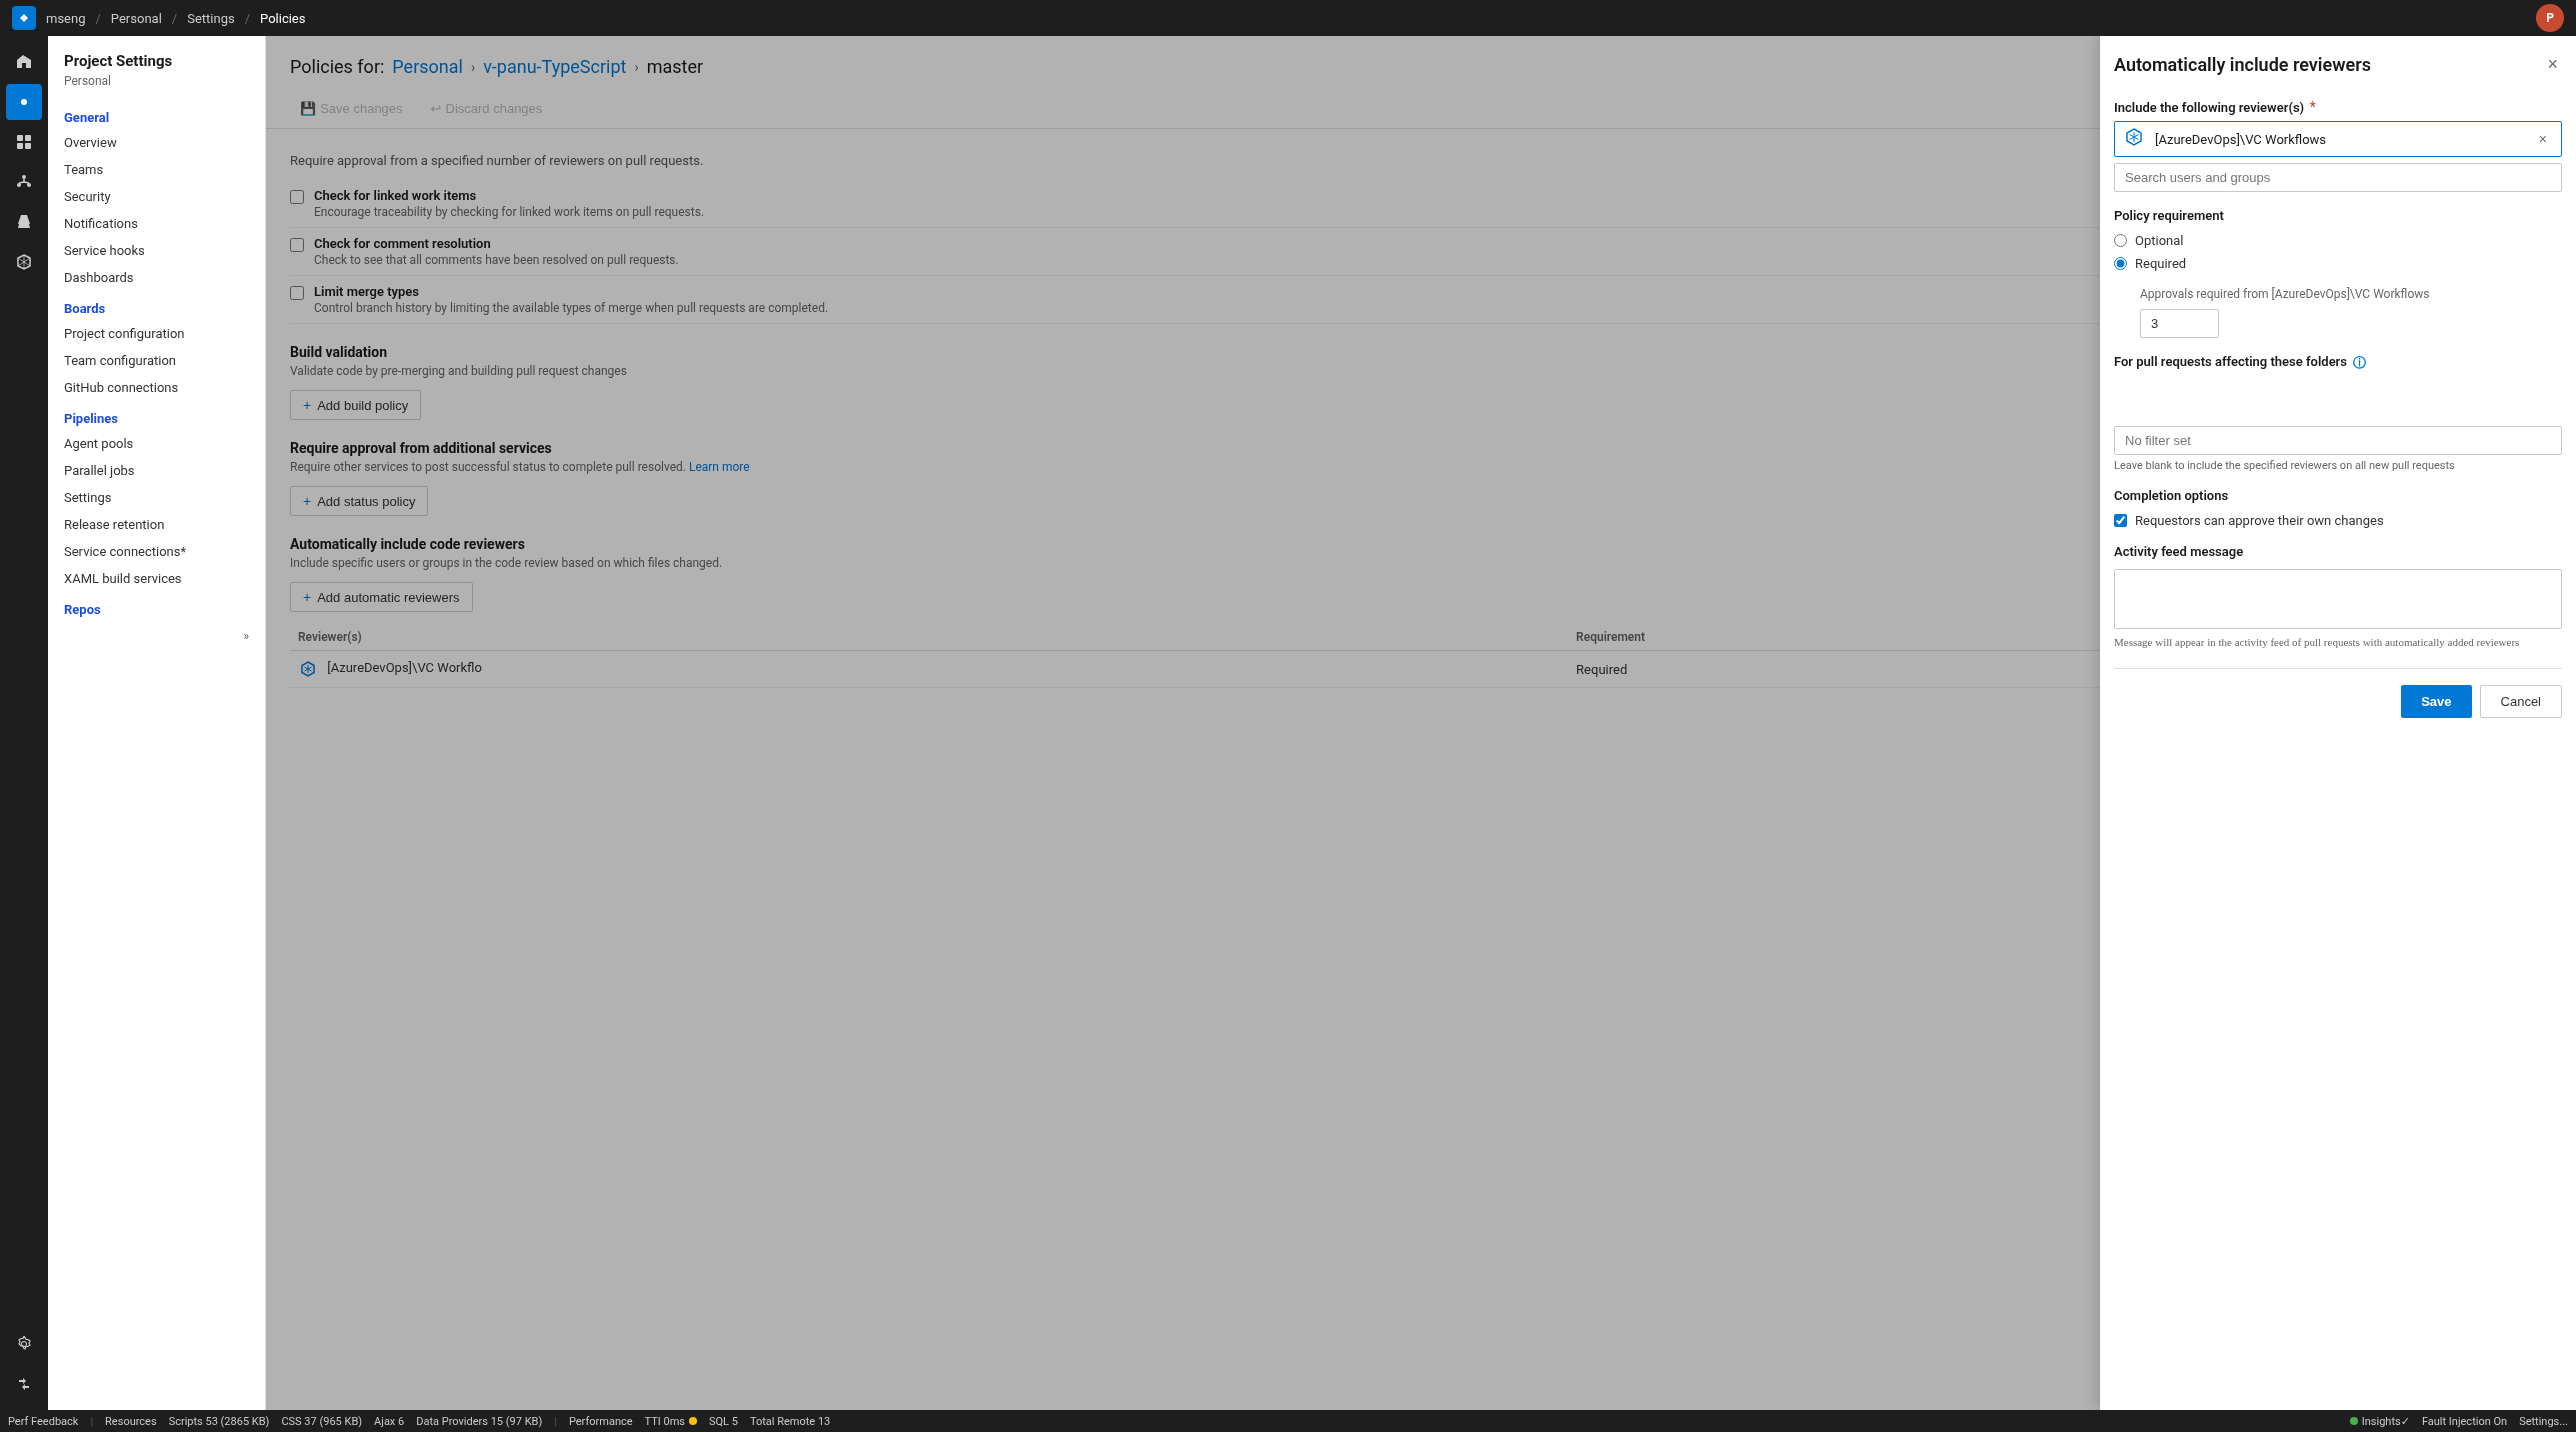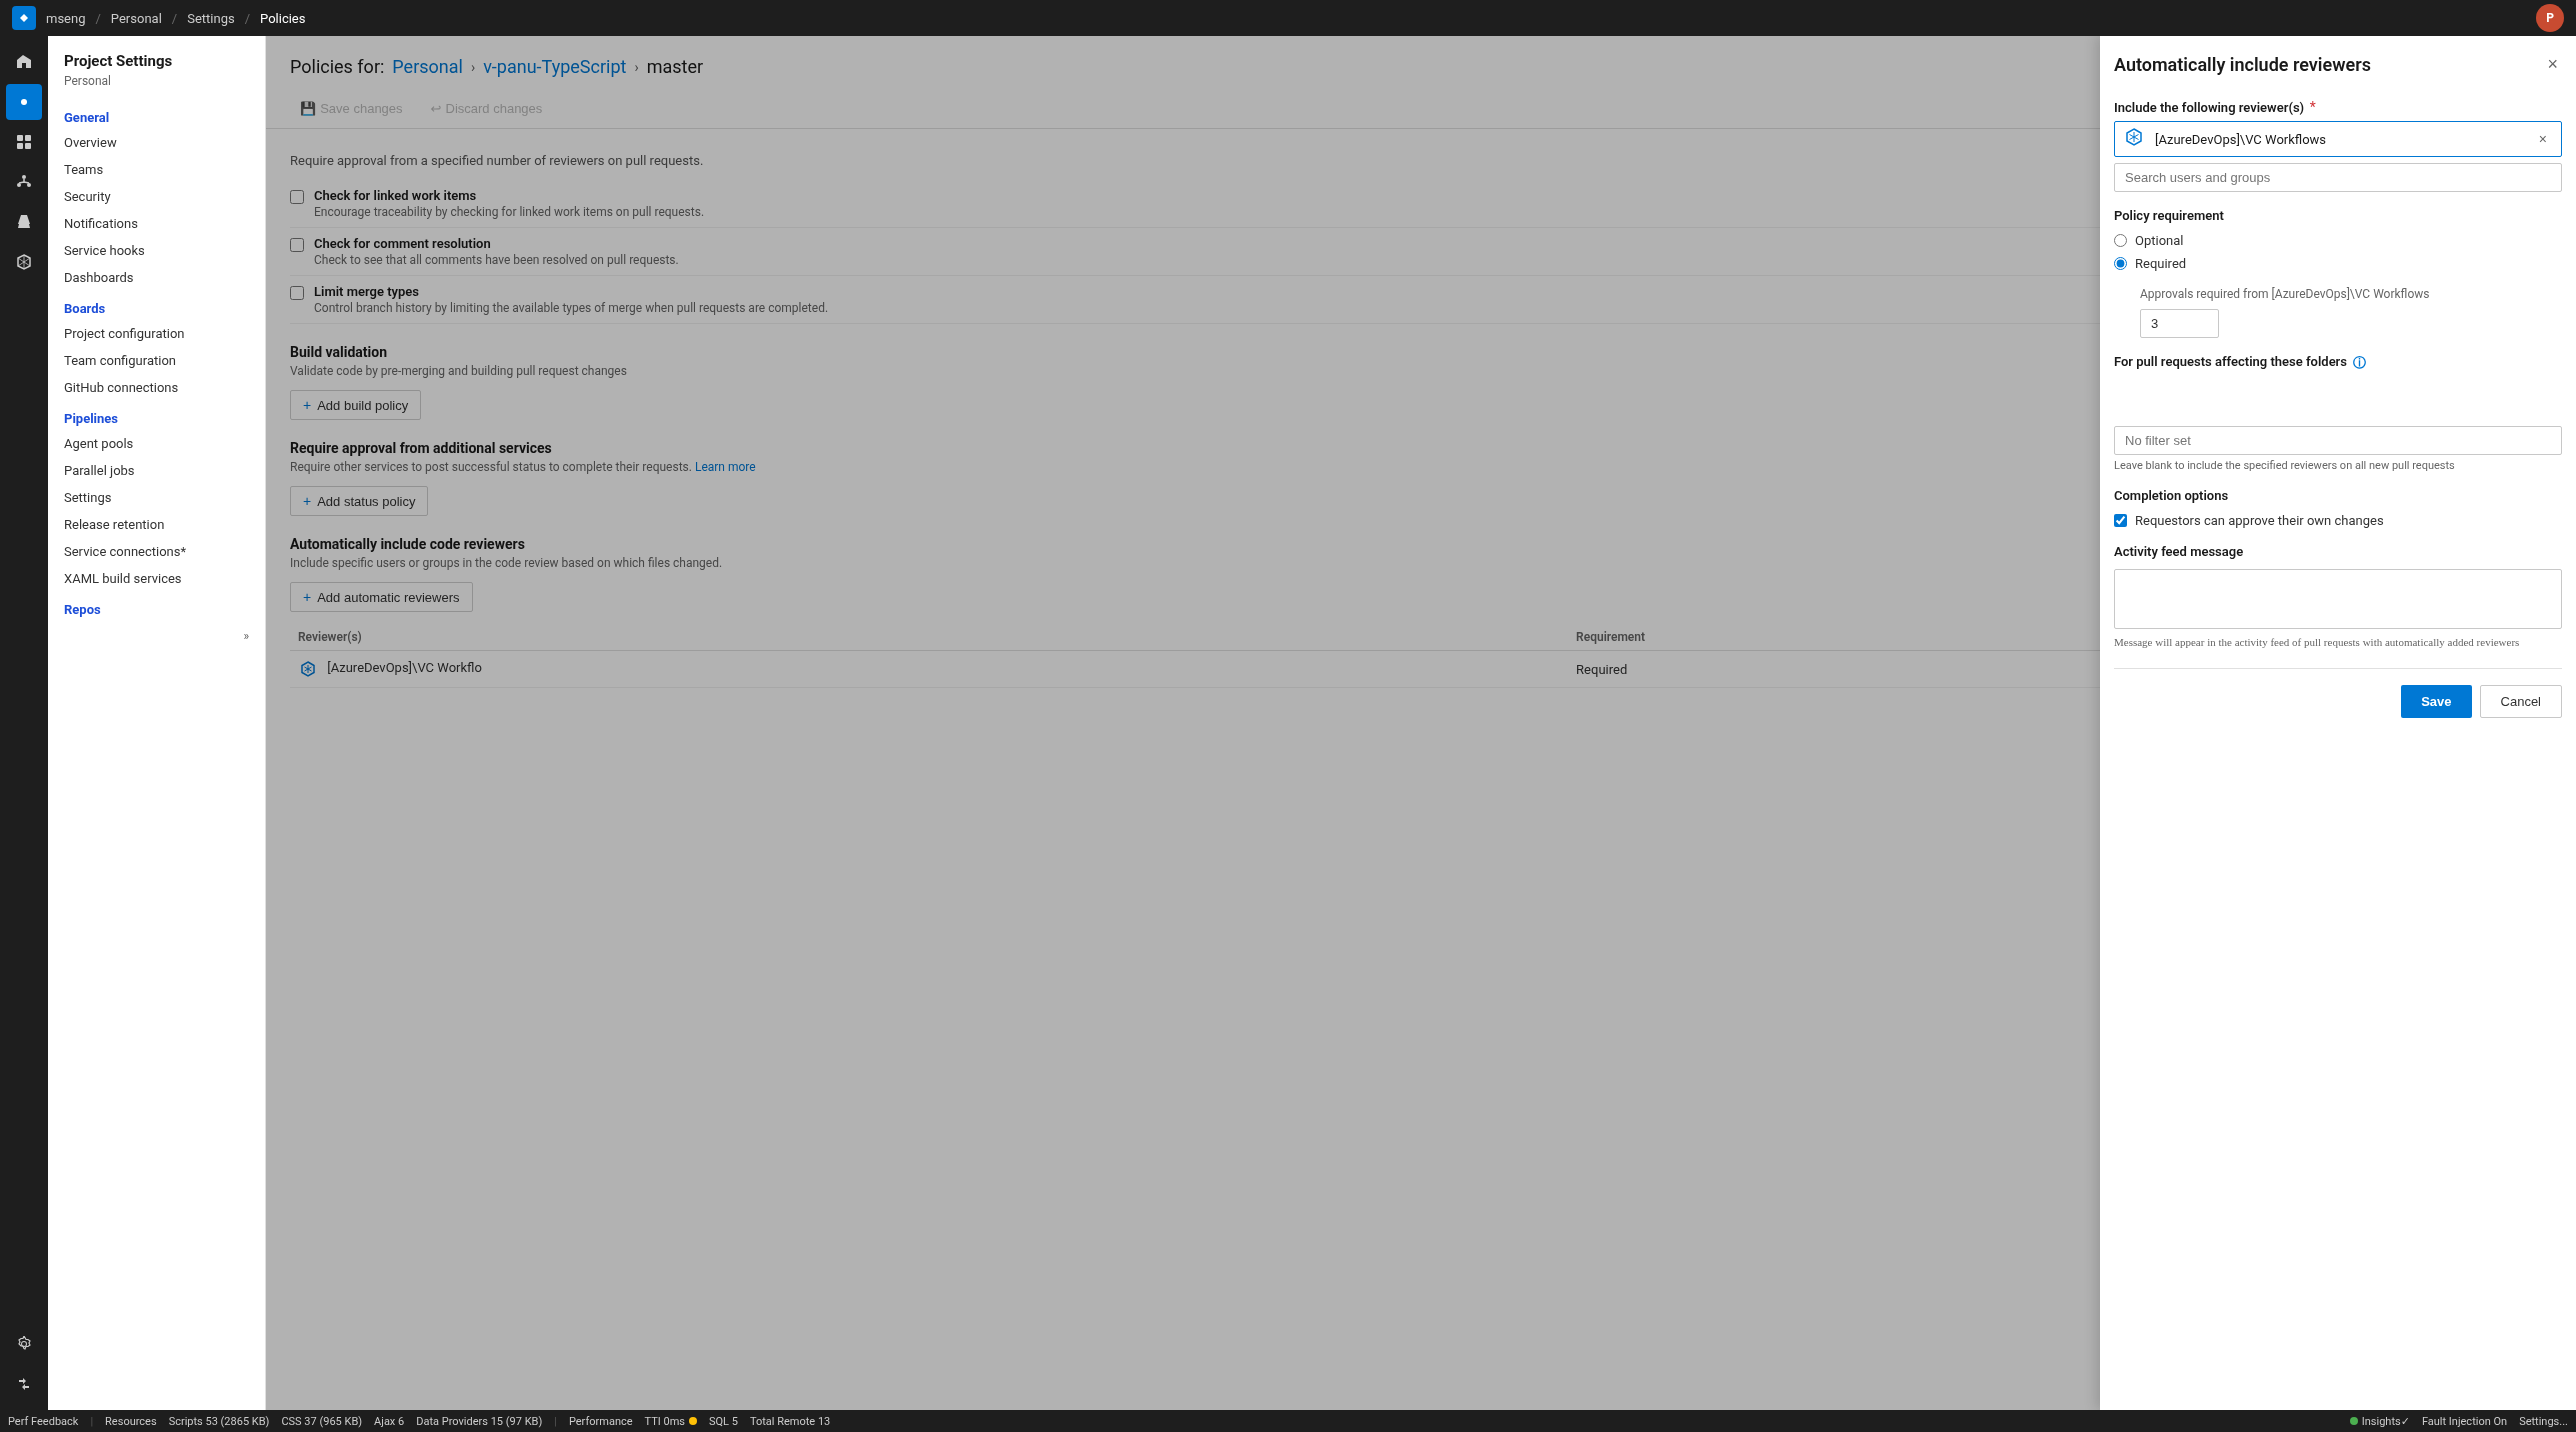--- a/index.html
+++ b/index.html
@@ -519,21 +519,21 @@
 
       <div class="policy-section-title">Build validation</div>
       <div class="policy-section-desc">Validate code by pre-merging and building pull request changes</div>
       <button class="add-policy-btn">
         <span class="plus">+</span>
         <span>Add build policy</span>
       </button>
 
       <div class="policy-section-title">Require approval from additional services</div>
       <div class="policy-section-desc">
-        <span>Require other services to post successful status to complete their requests.</span>
+        <span>Require other services to post successful status to complete pull resolved.</span>
         <a class="learn-more">Learn more</a>
       </div>
       <button class="add-policy-btn">
         <span class="plus">+</span>
         <span>Add status policy</span>
       </button>
 
       <div class="policy-section-title">Automatically include code reviewers</div>
       <div class="policy-section-desc">Include specific users or groups in the code review based on which files changed.</div>
       <button class="add-policy-btn">

